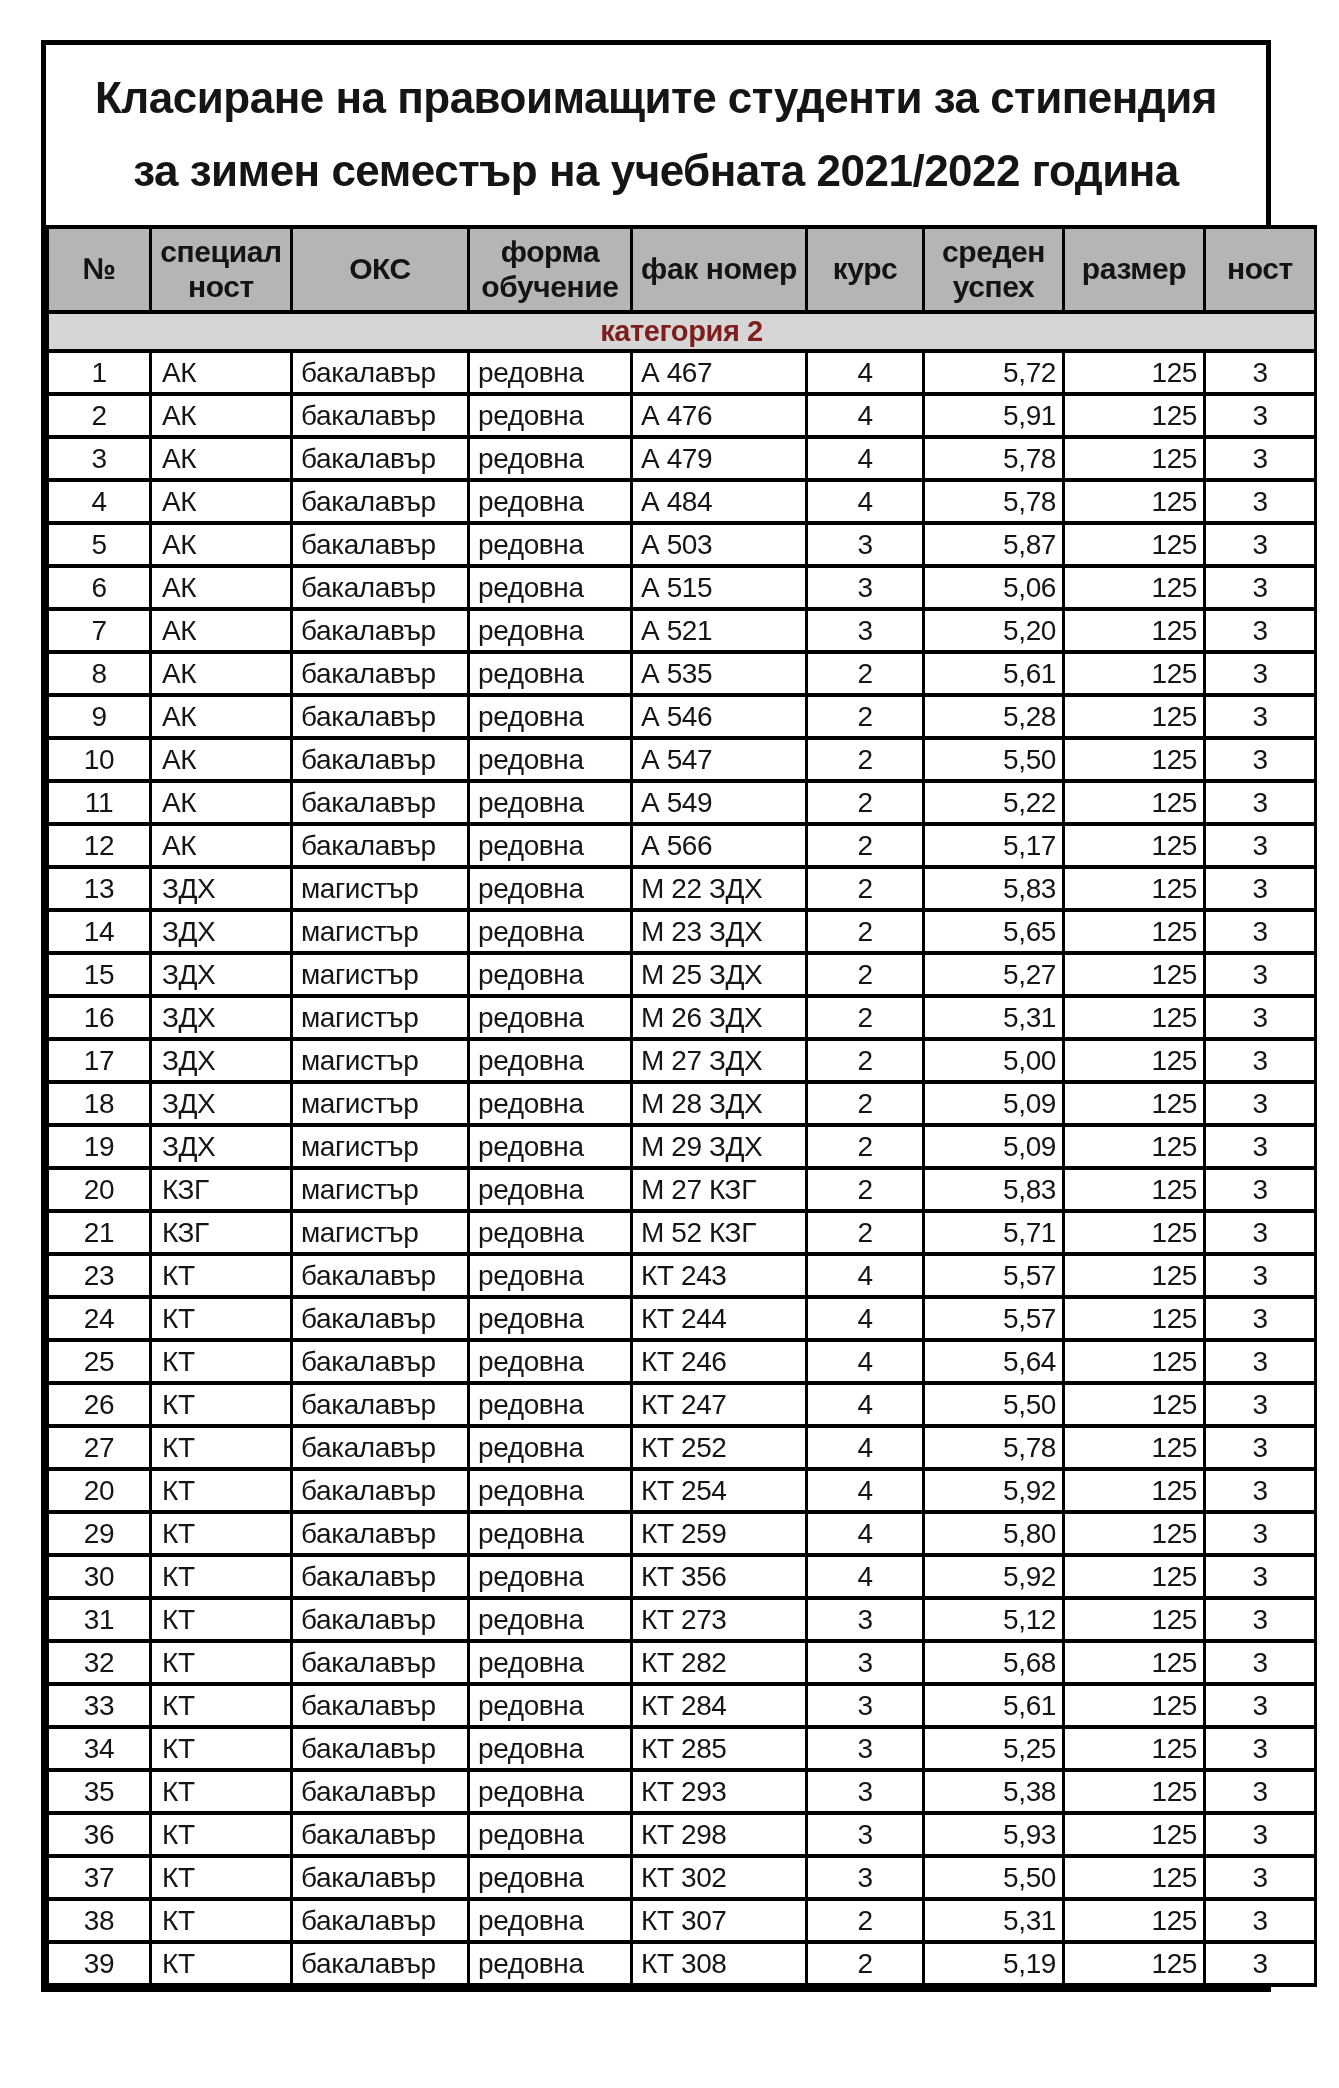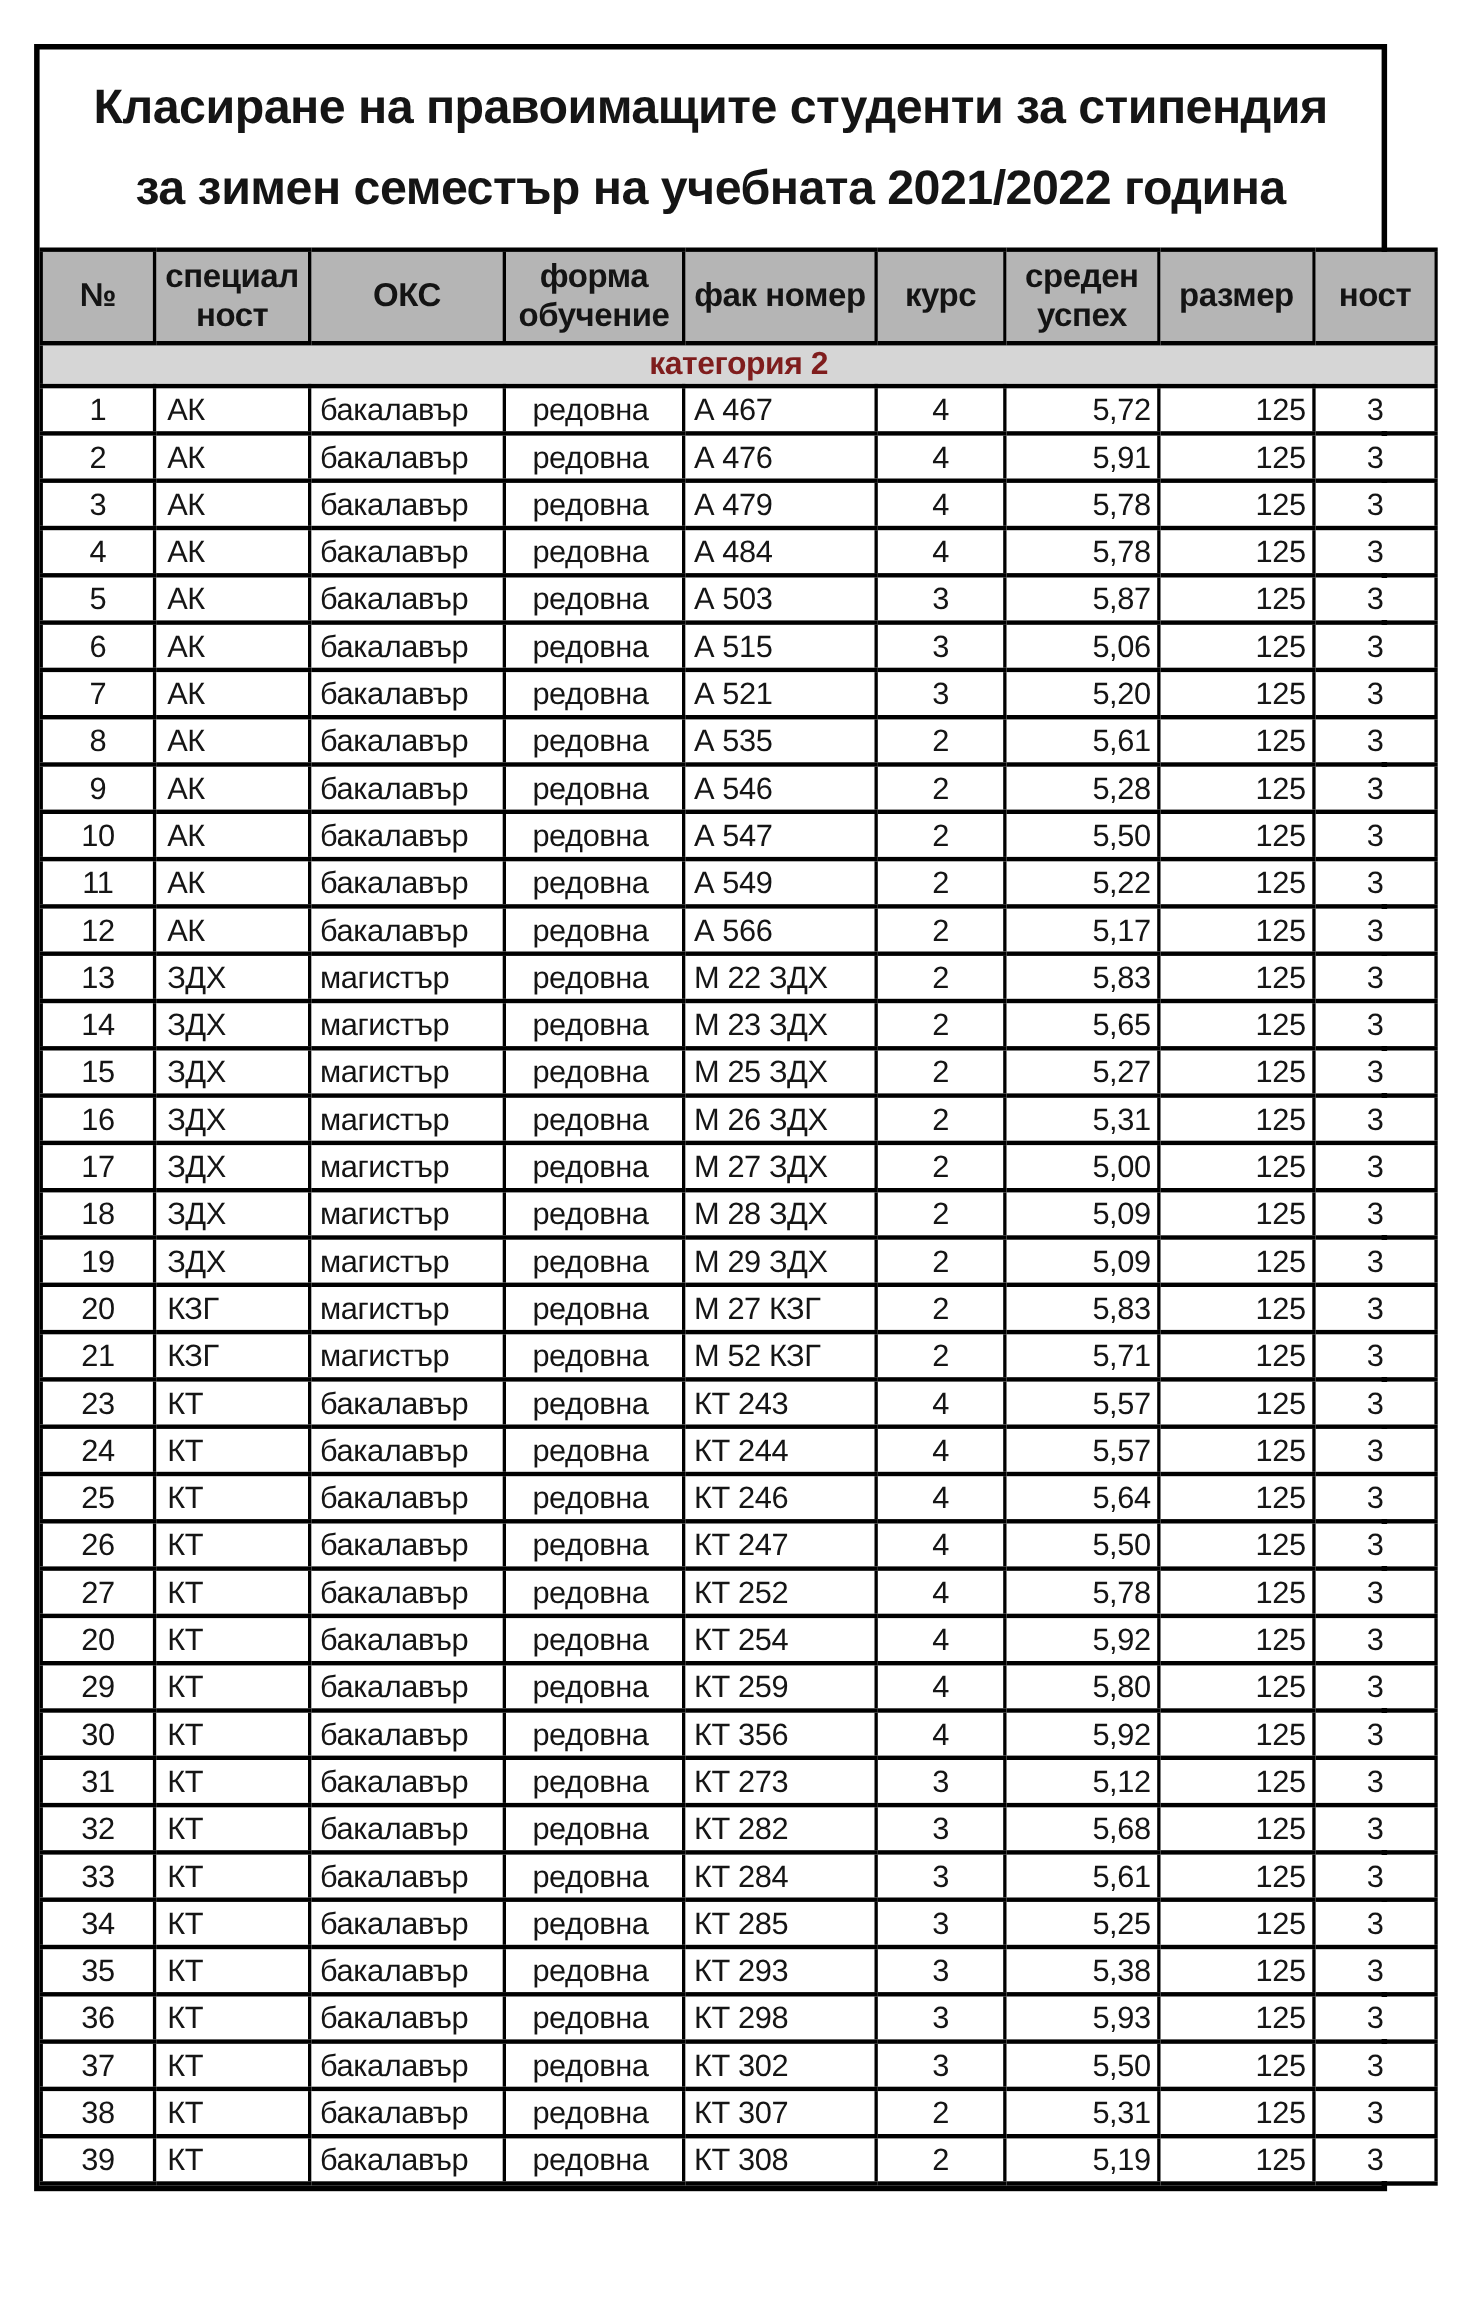--- a/index.html
+++ b/index.html
@@ -13,21 +13,21 @@
   }
   .page {
     position: relative;
     width: 1339px;
     height: 2088px;
     background: #ffffff;
     overflow: hidden;
   }
   .frame {
     position: absolute;
-    left: 31px;
+    left: 41px;
     top: 40px;
     width: 1230px;
     box-sizing: border-box;
     border: 5px solid #000000;
     background: #ffffff;
   }
   .title {
     height: 180px;
     display: flex;
     align-items: center;
@@ -78,21 +78,21 @@
     height: 39px;
     font-size: 28px;
     vertical-align: middle;
     color: #151515;
     padding: 0;
   }
   
   tbody.data td.c0 { text-align: center; }
   tbody.data td.c1 { text-align: left; padding-left: 10px; }
   tbody.data td.c2 { text-align: left; padding-left: 8px; margin-top: 16px; }
-  tbody.data td.c3 { text-align: left; padding-left: 24px; }
+  tbody.data td.c3 { text-align: left; padding-left: 8px; }
   tbody.data td.c4 { text-align: left; padding-left: 8px; }
   tbody.data td.c5 { text-align: center; }
   tbody.data td.c6 { text-align: right; padding-right: 6px; }
   tbody.data td.c7 { text-align: right; padding-right: 6px; }
   tbody.data td.c8 { text-align: center; }
 
   col.col0 { width: 103px; }
   col.col1 { width: 141px; }
   col.col2 { width: 177px; }
   col.col3 { width: 163px; }

